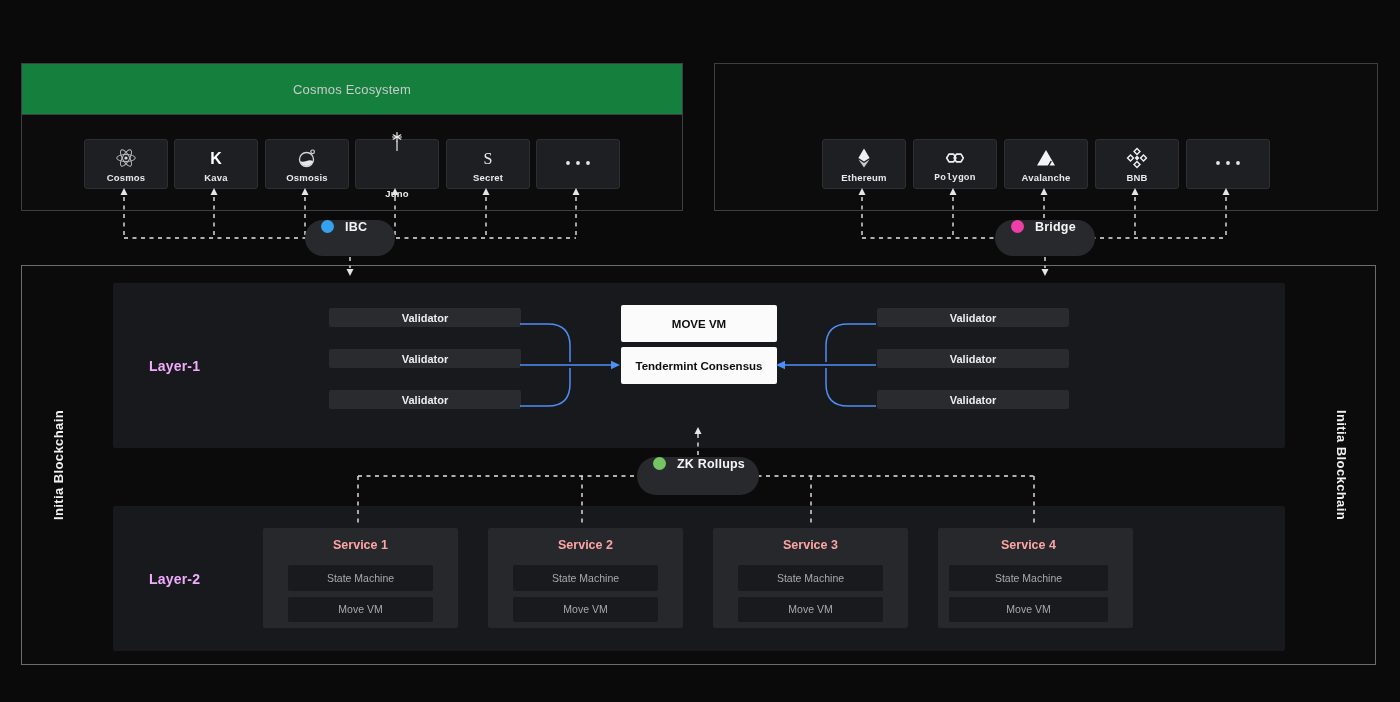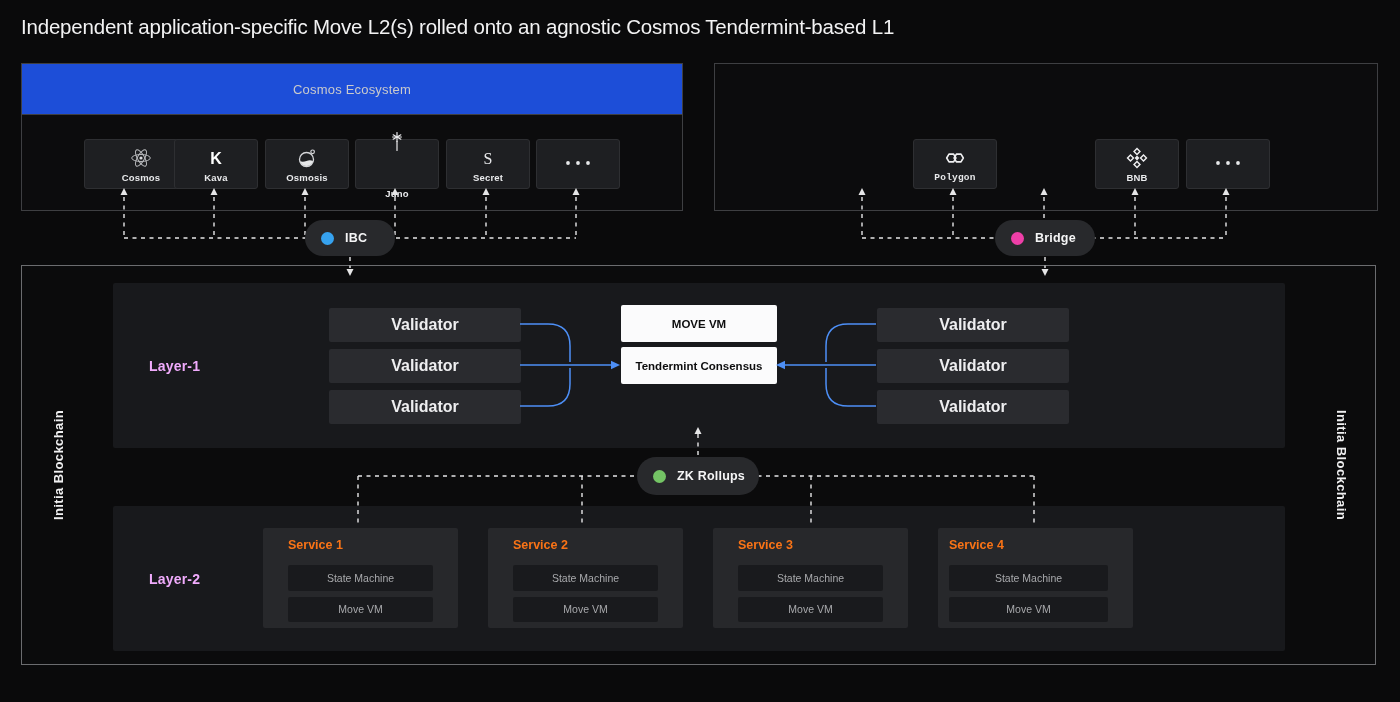--- a/index.html
+++ b/index.html
@@ -3,66 +3,65 @@
 <meta charset="utf-8">
 <style>
   html,body{margin:0;padding:0;background:#0a0a0b;}
   #root{position:relative;width:1400px;height:702px;background:#0a0a0b;overflow:hidden;
         font-family:"Liberation Sans",sans-serif;color:#f0f0f1;}
   .abs{position:absolute;}
   
   .page-title{left:21px;top:15px;font-size:20.5px;font-weight:500;color:#f2f2f3;letter-spacing:-0.2px;}
   
   .eco-box{background:#0c0c0d;border:1px solid #3e3f42;z-index:1;}
-  .eco-header{position:absolute;left:0;top:0;right:0;height:50px;background:#1d4ed8;
+  .eco-header{position:absolute;left:0;top:0;right:0;height:50px;background:#15803d;
               border-bottom:1px solid #3e3f42;display:flex;align-items:center;justify-content:center;
               font-size:13px;font-weight:500;color:#c9cacc;letter-spacing:0.2px;}
   .chip{position:absolute;width:82px;height:48px;background:#1e1f22;border:1px solid #2e2f32;
         border-radius:3px;display:flex;flex-direction:column;align-items:center;justify-content:center;gap:3px;}
   .chip-icon{height:24px;display:flex;align-items:center;justify-content:center;}
   .chip-icon svg{display:block;}
   .chip-label{font-size:9.5px;font-weight:bold;color:#e9eaec;letter-spacing:0.2px;line-height:10px;}
   
   .pill{position:absolute;height:36px;background:#28292c;border-radius:19px;display:flex;
-        align-items:center;gap:11px;padding-left:16px;box-sizing:border-box;z-index:6;}
+        gap:11px;padding-left:16px;box-sizing:border-box;z-index:6;}
   .pill-dot{width:13px;height:13px;border-radius:50%;background:#888;flex:0 0 auto;}
   .pill-label{font-size:12.5px;font-weight:bold;color:#f5f5f6;letter-spacing:0.2px;}
   
   .initia-box{left:21px;top:265px;width:1355px;height:400px;background:#0b0b0c;
               border:1px solid #6b6c6f;box-sizing:border-box;z-index:2;}
   .side-label-col{position:absolute;top:0;height:100%;width:26px;display:flex;align-items:center;justify-content:center;}
   .side-label{font-size:13px;font-weight:600;color:#f0f0f1;letter-spacing:0.4px;white-space:nowrap;}
   .side-label.ltr-up{writing-mode:vertical-rl;transform:rotate(180deg);}
   .side-label.ttb{writing-mode:vertical-rl;}
   .layer-box{position:absolute;left:91px;width:1172px;background:#18191c;border-radius:2px;}
   .layer-label{position:absolute;left:36px;top:0;height:100%;display:flex;align-items:center;
                font-size:14px;font-weight:bold;color:#f0abfc;letter-spacing:0.2px;}
-  .vrow{position:absolute;width:192px;height:34px;background:#2a2b2f;border-radius:2px;
-        display:flex;align-items:center;justify-content:center;font-size:16px;font-weight:bold;color:#eeeef0;}
+  .vrow{position:absolute;width:192px;height:19px;background:#2a2b2f;border-radius:2px;
+        display:flex;align-items:center;justify-content:center;font-size:11px;font-weight:bold;color:#eeeef0;}
   .core-row{position:absolute;width:156px;height:37px;background:#fbfbfc;border-radius:2px;
         display:flex;align-items:center;justify-content:center;font-size:11.5px;font-weight:bold;color:#0d0d0e;}
   
   .service-card{position:absolute;top:22px;width:195px;height:100px;background:#27282b;border-radius:2px;
                 box-sizing:border-box;display:flex;flex-direction:column;align-items:stretch;padding:10px 25px 0 25px;}
-  .service-title{text-align:left;font-size:12.5px;font-weight:bold;color:#f97316;margin-bottom:13px;}
+  .service-title{text-align:center;font-size:12.5px;font-weight:bold;color:#fca5a5;margin-bottom:13px;}
   .service-comp{height:39px;background:#191a1d;border-radius:2px;margin-bottom:6px;
                 display:flex;align-items:center;justify-content:center;font-size:10.5px;color:#a8a9ac;}
   
   #overlay{position:absolute;left:0;top:0;z-index:5;pointer-events:none;}
 </style>
 </head>
 <body>
 
 <div id="root">
 
-  <div class="abs page-title">Independent application-specific Move L2(s) rolled onto an agnostic Cosmos Tendermint-based L1</div>
 
   <div class="abs eco-box" style="left:21px;top:63px;width:660px;height:146px;">
     <div class="eco-header">Cosmos Ecosystem</div>
-    <div class="chip" style="left:62px;top:75px;padding-left:15px;">
+    <div class="chip" style="left:62px;top:75px;">
       <span class="chip-icon">
         <svg width="24" height="24" viewBox="0 0 24 24">
             <g fill="none" stroke="#b9babd" stroke-width="1">
               <ellipse cx="12" cy="12" rx="9.3" ry="3.5"></ellipse>
               <ellipse cx="12" cy="12" rx="9.3" ry="3.5" transform="rotate(60 12 12)"></ellipse>
               <ellipse cx="12" cy="12" rx="9.3" ry="3.5" transform="rotate(120 12 12)"></ellipse>
             </g>
             <circle cx="12" cy="12" r="1.6" fill="#d9dadd"></circle>
           </svg>
       </span>
@@ -114,28 +113,46 @@
               <circle cx="20" cy="12" r="1.9"></circle>
               <circle cx="30" cy="12" r="1.9"></circle>
             </g>
           </svg>
       </span>
       <span class="chip-label"></span>
     </div>
   </div>
 
   <div class="abs eco-box" style="left:714px;top:63px;width:662px;height:146px;">
+    <div class="chip" style="left:107px;top:75px;">
+      <span class="chip-icon">
+        <svg width="24" height="24" viewBox="0 0 24 24">
+            <polygon points="12,2.5 17.6,12 12,15.4 6.4,12" fill="#efeff1"></polygon>
+            <polygon points="12,21.5 17.6,13.6 12,17.1 6.4,13.6" fill="#c7c8cb"></polygon>
+          </svg>
+      </span>
+      <span class="chip-label">Ethereum</span>
+    </div>
     <div class="chip" style="left:198px;top:75px;font-family:Liberation Mono, monospace;">
       <span class="chip-icon">
         <svg width="24" height="24" viewBox="0 0 24 24" fill="none" stroke="#f0f0f2" stroke-width="1.6" stroke-linejoin="round">
             <polygon points="12.9,12 10.6,15.9 6,15.9 3.7,12 6,8.1 10.6,8.1"></polygon>
             <polygon points="20.3,12 18,15.9 13.4,15.9 11.1,12 13.4,8.1 18,8.1"></polygon>
           </svg>
       </span>
       <span class="chip-label">Polygon</span>
+    </div>
+    <div class="chip" style="left:289px;top:75px;">
+      <span class="chip-icon">
+        <svg width="24" height="24" viewBox="0 0 24 24">
+            <path d="M12 4 L21 19.5 H3 Z" fill="#f4f4f6"></path>
+            <path d="M14.3 20.2 L17.3 15" stroke="#1e1f22" stroke-width="1.5"></path>
+          </svg>
+      </span>
+      <span class="chip-label">Avalanche</span>
     </div>
     <div class="chip" style="left:380px;top:75px;">
       <span class="chip-icon">
         <svg width="24" height="24" viewBox="0 0 24 24" fill="none" stroke="#f0f0f2" stroke-width="1.4">
             <rect x="9.9" y="3.4" width="4.2" height="4.2" transform="rotate(45 12 5.5)"></rect>
             <rect x="3.4" y="9.9" width="4.2" height="4.2" transform="rotate(45 5.5 12)"></rect>
             <rect x="16.4" y="9.9" width="4.2" height="4.2" transform="rotate(45 18.5 12)"></rect>
             <rect x="9.9" y="16.4" width="4.2" height="4.2" transform="rotate(45 12 18.5)"></rect>
             <rect x="10.3" y="10.3" width="3.4" height="3.4" transform="rotate(45 12 12)" fill="#f0f0f2" stroke="none"></rect>
           </svg>

